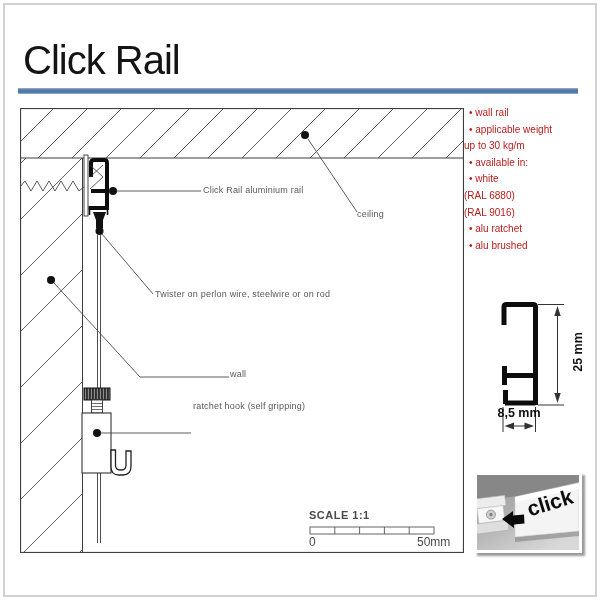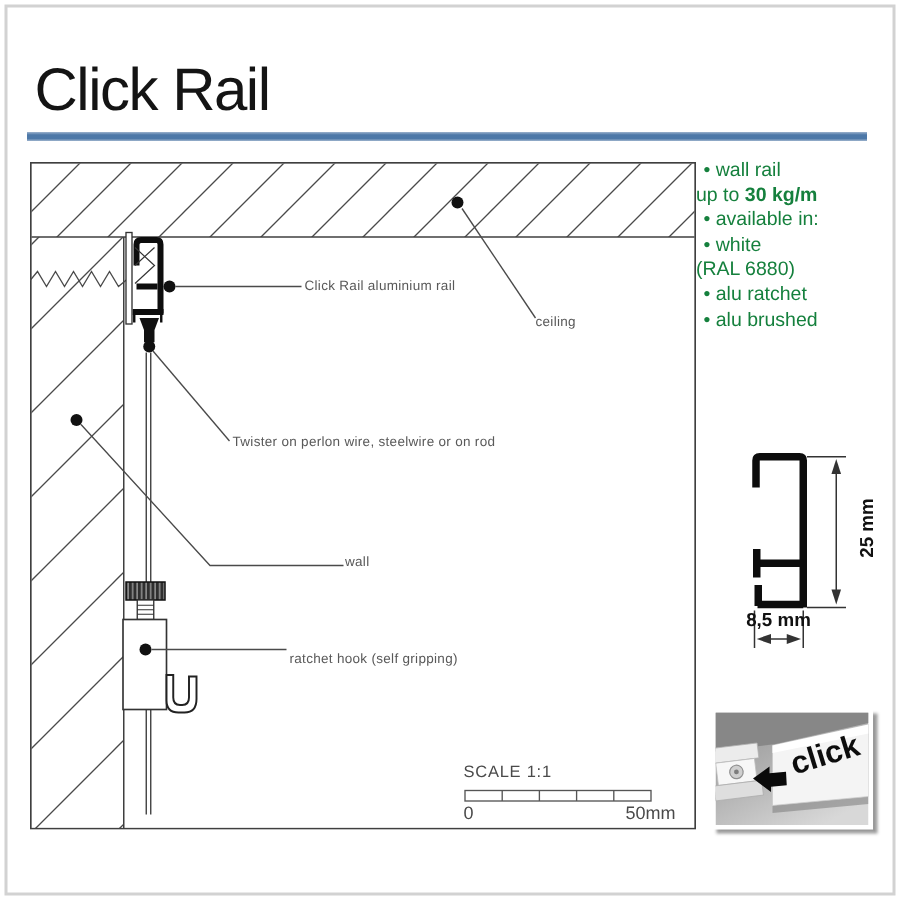--- a/index.html
+++ b/index.html
@@ -13,28 +13,28 @@
     letter-spacing:-1px;color:#141414;font-weight:500;white-space:nowrap;
   }
   .accent-bar{
     position:absolute;left:18px;top:88px;width:560px;height:6px;
     background:linear-gradient(180deg,#9db3cd 0%,var(--accent-bar,#4d78a8) 32%,var(--accent-bar,#4d78a8) 72%,#9db3cd 100%);
   }
   .diagram-svg{position:absolute;left:20px;top:108px;}
   .lbl{
     position:absolute;font-size:9px;color:#595959;white-space:nowrap;letter-spacing:.2px;
   }
-  .scale-title{position:absolute;left:309px;top:509px;font-size:11px;color:#4a4a4a;letter-spacing:.5px;}
+  .scale-title{position:absolute;left:309px;top:509px;font-size:11px;color:#4a4a4a;letter-spacing:.5px;font-weight:bold;}
   .scale-num{position:absolute;font-size:12px;color:#4a4a4a;}
   .specs{
-    position:absolute;left:464px;top:105px;width:128px;font-size:13px;line-height:16.6px;color:#15803d;
+    position:absolute;left:464px;top:105px;width:128px;font-size:10px;line-height:16.6px;color:#b91c1c;
   }
   .spec-line{white-space:nowrap;}
   .spec-line.b{padding-left:5px;}
-  .spec-line strong{font-weight:700;}
+  .spec-line strong{font-weight:400;}
   .profile-svg{position:absolute;left:470px;top:295px;}
   .dim{position:absolute;font-size:12.5px;font-weight:700;color:#111;text-align:center;white-space:nowrap;}
   .dim-h{left:494px;top:406px;width:50px;}
   .dim-v{left:549px;top:344px;width:60px;height:16px;transform:rotate(-90deg);}
   .click-photo{
     position:absolute;left:474px;top:472px;width:108px;height:81px;
     background:#ffffff;padding:3px;box-sizing:border-box;
     box-shadow:3px 3px 2px rgba(120,120,120,.75);
   }
   .click-photo svg{display:block;}
@@ -116,31 +116,33 @@
   <g>
     <rect x="290" y="419" width="124" height="7" fill="#fff" stroke="#555" stroke-width="0.9"></rect>
     <path d="M 314.8,419 V 426 M 339.6,419 V 426 M 364.4,419 V 426 M 389.2,419 V 426" stroke="#555" stroke-width="0.9"></path>
   </g>
 </svg>
 
 <div class="lbl" style="left:203px;top:185px">Click Rail aluminium rail</div>
 <div class="lbl" style="left:357px;top:209px">ceiling</div>
 <div class="lbl" style="left:155px;top:289px">Twister on perlon wire, steelwire or on rod</div>
 <div class="lbl" style="left:230px;top:369px">wall</div>
-<div class="lbl" style="left:193px;top:434px">ratchet hook (self gripping)</div>
+<div class="lbl" style="left:193px;top:401px">ratchet hook (self gripping)</div>
 <div class="scale-title">SCALE 1:1</div>
 <div class="scale-num" style="left:309px;top:535px">0</div>
 <div class="scale-num" style="left:417px;top:535px">50mm</div>
 
 <div class="specs">
   <div class="spec-line b">• wall rail</div>
+  <div class="spec-line b">• applicable weight</div>
   <div class="spec-line"><span>up to </span><strong>30 kg/m</strong></div>
   <div class="spec-line b">• available in:</div>
   <div class="spec-line b">• white</div>
   <div class="spec-line">(RAL 6880)</div>
+  <div class="spec-line">(RAL 9016)</div>
   <div class="spec-line b">• alu ratchet</div>
   <div class="spec-line b">• alu brushed</div>
 </div>
 
 <svg class="profile-svg" width="130" height="145" viewBox="0 0 130 145">
   <g fill="none" stroke="#0d0d0d" stroke-width="5" stroke-linejoin="round">
     <path d="M 34,30 V 12 Q 34,9.5 36.5,9.5 H 63 Q 65.5,9.5 65.5,12 V 110"></path>
     <path d="M 35,80.5 H 65.5"></path>
     <path d="M 34.5,71 V 90"></path>
     <path d="M 35,108 H 65.5"></path>

